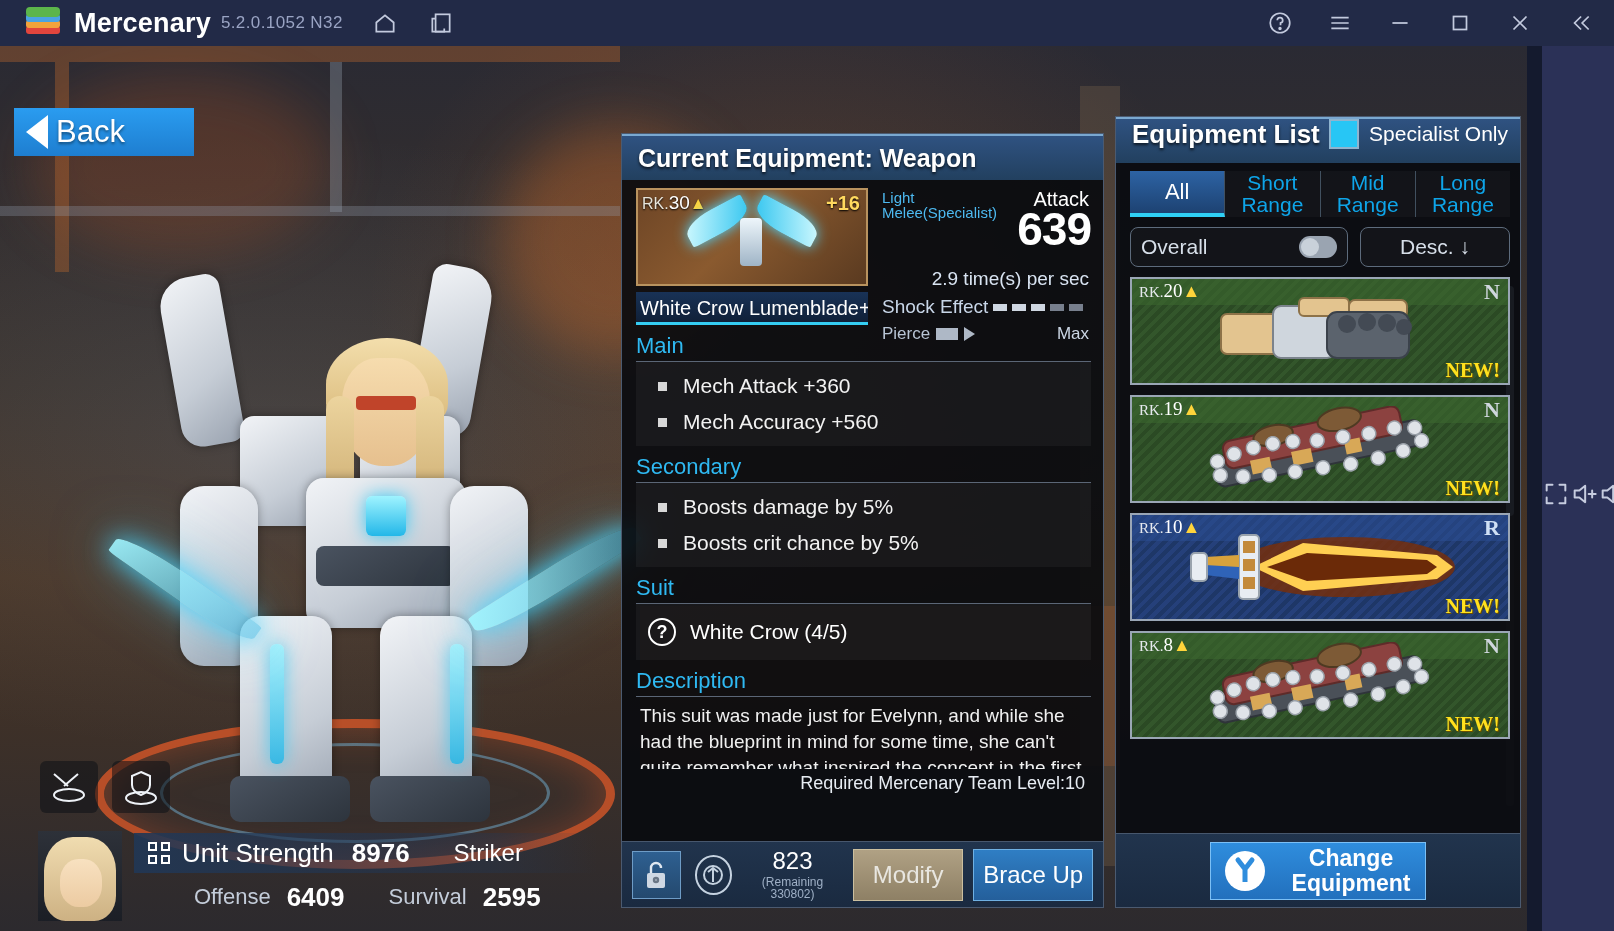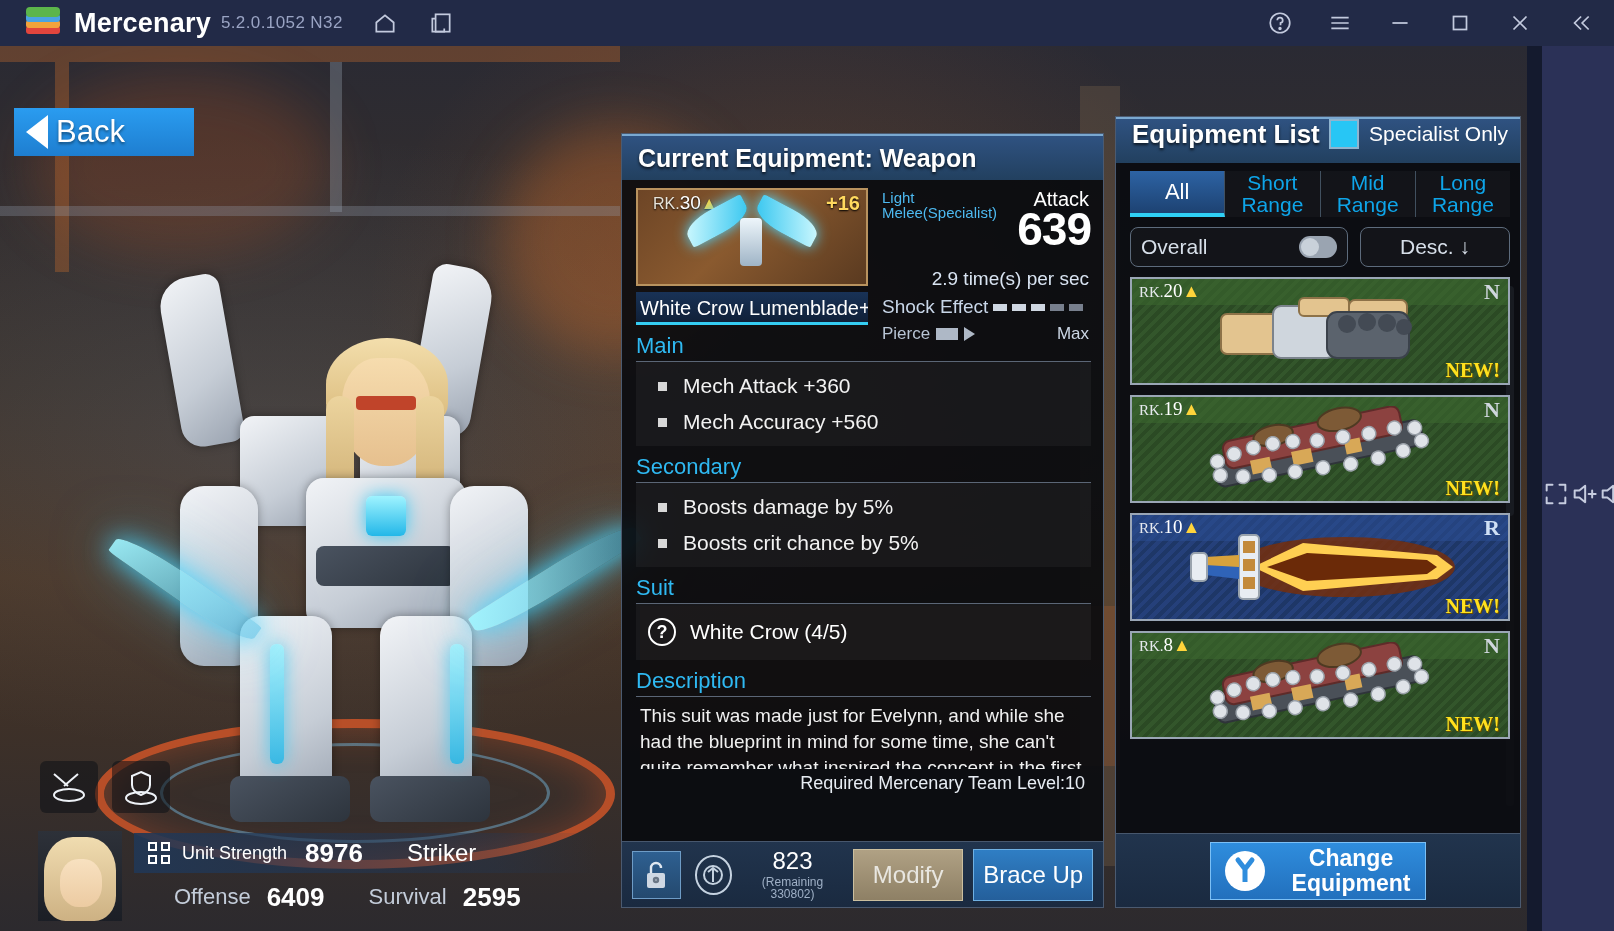--- a/index.html
+++ b/index.html
@@ -103,21 +103,21 @@
 
   .cp-body { flex:1; position: relative; display:flex; flex-direction:column; padding: 4px 12px 0 14px;}
 
   .row-top { display:flex; gap: 14px; }
   .item-thumb {
     position:relative; width: 232px; height: 98px; margin-top: 4px;
     background: linear-gradient(135deg,#6d4526,#8a5a2f 45%,#5a3a20);
     border: 2px solid #b9935f;
     overflow:hidden;
   }
-  .item-thumb .rk { position:absolute; left:15px; top:2px; font-size:16px; color:#e8e4da; text-shadow:0 1px 2px #000; }
+  .item-thumb .rk { position:absolute; left:4px; top:2px; font-size:16px; color:#e8e4da; text-shadow:0 1px 2px #000; }
   .item-thumb .rk b { font-size:19px; color:#fff; font-weight:normal;}
   .item-thumb .rk .car { color:#ffd43b; font-size: 17px; }
   .item-thumb .plus { position:absolute; right:6px; top:2px; font-size:20px; color:#ffd95e; font-weight:bold; text-shadow:0 1px 2px #000;}
   .thumb-blade {
     position:absolute; left:50%; top:50%; transform:translate(-50%,-50%);
     width: 140px; height: 70px;
   }
   .thumb-blade .wing {
     position:absolute; width: 66px; height: 26px; border-radius: 50% 8% 50% 8%;
     background: linear-gradient(120deg,#d6fbff,#2fc4ef);
@@ -256,24 +256,24 @@
   .av-hair { position:absolute; left: 6px; top: 6px; width: 72px; height: 84px; border-radius: 40% 40% 30% 30%;
              background: linear-gradient(180deg,#f0dcb0,#cdb183); }
   .av-face { position:absolute; left: 22px; top: 28px; width: 42px; height: 48px; border-radius: 44%;
              background: linear-gradient(180deg,#f8e1c0,#eccba2);}
   .row1 { position:absolute; left: 96px; bottom: 48px; width: 464px; height: 40px;
           background: linear-gradient(90deg, rgba(33,55,85,.92), rgba(33,55,85,.35) 78%, rgba(33,55,85,0));
           display:flex; align-items:center; }
   .row2 { position:absolute; left: 96px; bottom: 4px; width: 464px; height: 40px; display:flex; align-items:center;}
   .grid4 { width: 22px; height: 22px; margin-left: 14px; display:grid; grid-template-columns: 9px 9px; grid-template-rows: 9px 9px; gap: 4px;}
   .grid4 i { border: 2px solid #fff; display:block; }
-  .row1 .k { color:#fff; font-size: 18px; margin-left: 12px; }
+  .row1 .k { color:#fff; font-size: 26px; margin-left: 12px; }
   .row1 .v { color:#fff; font-size: 26px; font-weight:bold; margin-left: 18px; }
   .row1 .role { color:#fff; font-size: 24px; margin-left: 44px; }
-  .row2 .k { color:#c3ccd9; font-size: 22px; margin-left: 40px; }
+  .row2 .k { color:#c3ccd9; font-size: 22px; margin-left: 60px; }
   .row2 .v { color:#fff; font-size: 26px; font-weight:bold; margin-left: 16px; }
   .row2 .k2 { color:#c3ccd9; font-size: 22px; margin-left: 44px; }
 </style>
 </head>
 <body>
 
 <div id="root">
 
   <div class="titlebar">
     <div class="bs-logo">

